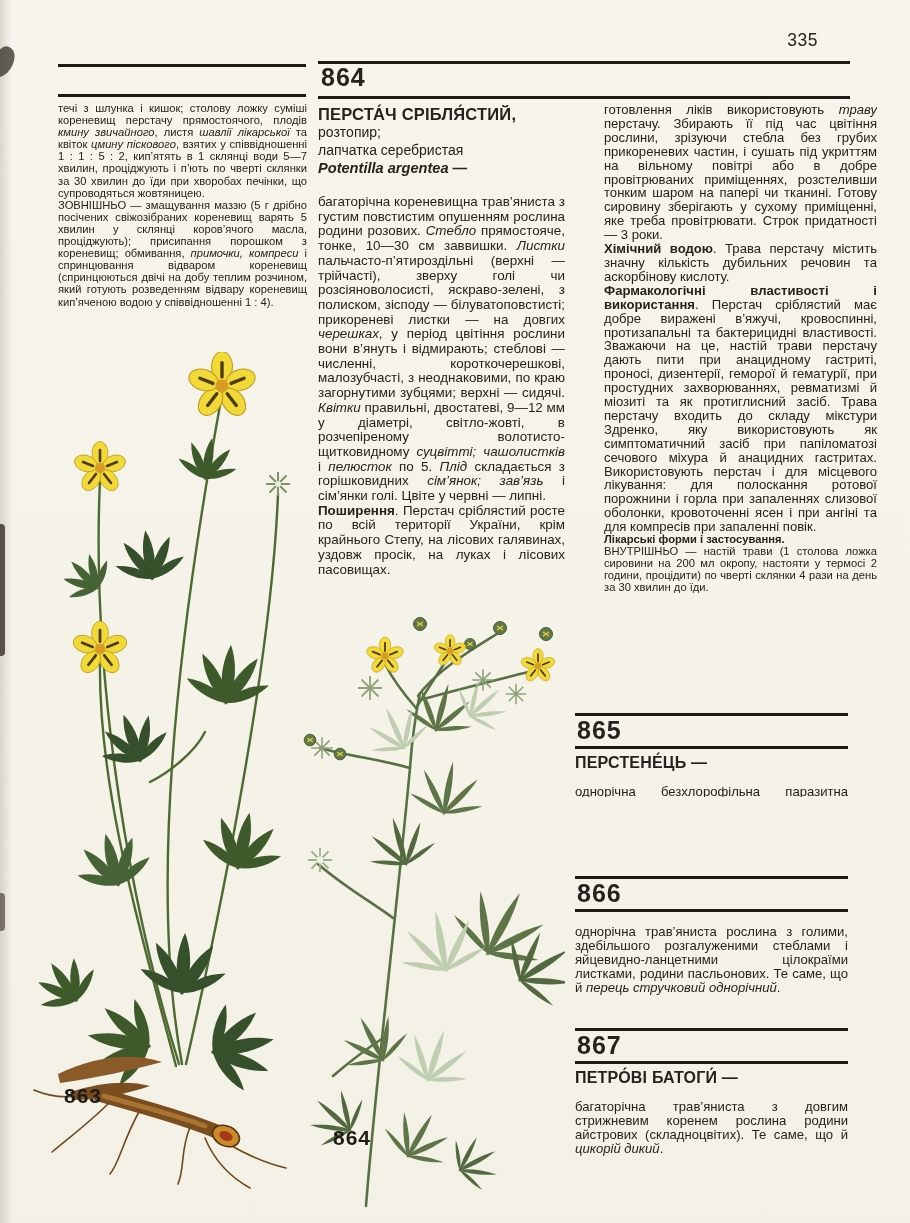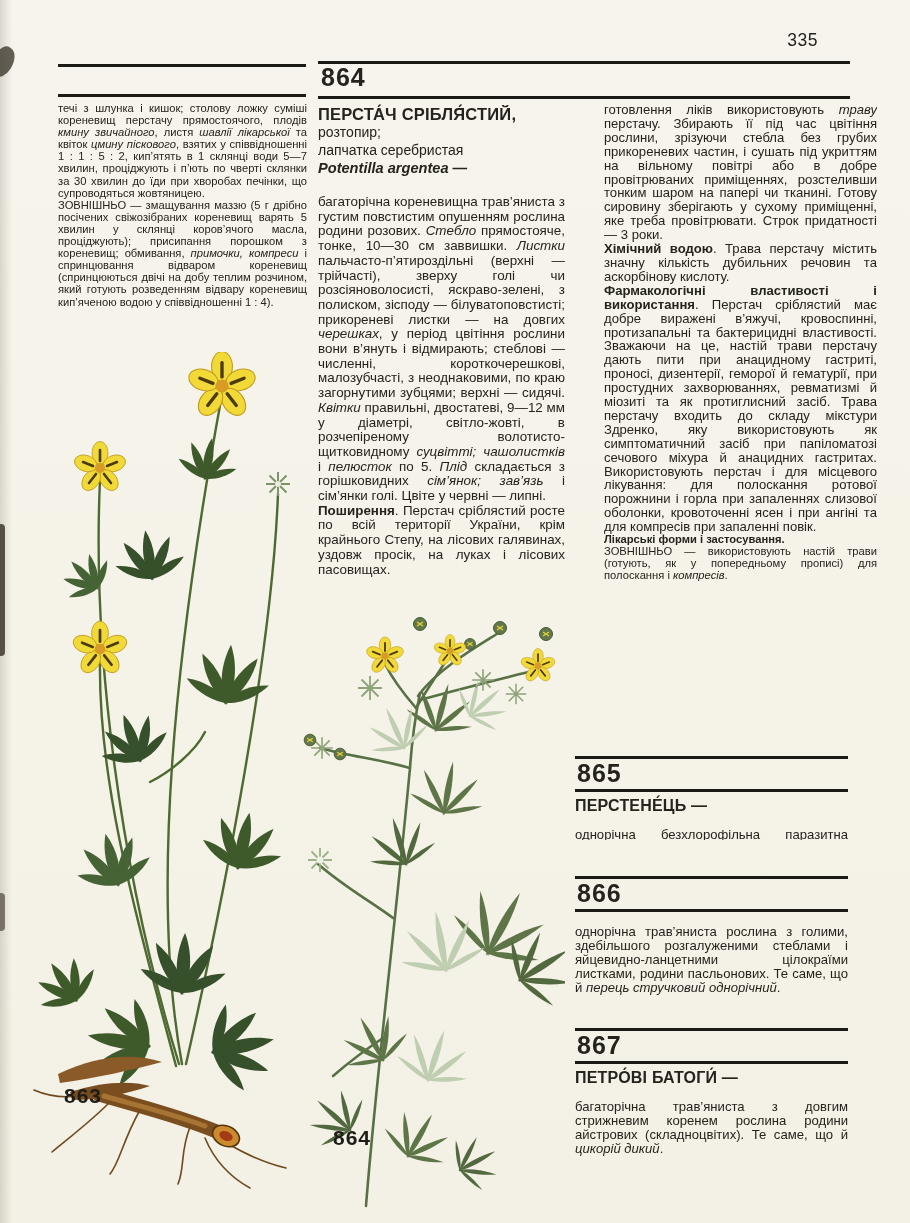--- a/index.html
+++ b/index.html
@@ -76,25 +76,25 @@
     <p><span class="s-b">Поширення</span><span>. Перстач сріблястий росте по всій території України, крім крайнього Степу, на лісових галявинах, уздовж просік, на луках і лісових пасовищах.</span></p>
 
   </div>
 
   <div class="col" id="right-col">
     <p><span>готовлення ліків використовують </span><span class="s-i">траву</span><span> перстачу. Збирають її під час цвітіння рослини, зрізуючи стебла без грубих прикореневих частин, і сушать під укриттям на вільному повітрі або в добре провітрюваних приміщеннях, розстеливши тонким шаром на папері чи тканині. Готову сировину зберігають у сухому приміщенні, яке треба провітрювати. Строк придатності — 3 роки.</span></p>
     <p><span class="s-b">Хімічний водою</span><span>. Трава перстачу містить значну кількість дубильних речовин та аскорбінову кислоту.</span></p>
     <p><span class="s-b">Фармакологічні властивості і використання</span><span>. Перстач сріблястий має добре виражені в’яжучі, кровоспинні, протизапальні та бактерицидні властивості. Зважаючи на це, настій трави перстачу дають пити при анацидному гастриті, проносі, дизентерії, геморої й гематурії, при простудних захворюваннях, ревматизмі й міозиті та як протиглисний засіб. Трава перстачу входить до складу мікстури Здренко, яку використовують як симптоматичний засіб при папіломатозі сечового міхура й анацидних гастритах. Використовують перстач і для місцевого лікування: для полоскання ротової порожнини і горла при запаленнях слизової оболонки, кровоточенні ясен і при ангіні та для компресів при запаленні повік.</span></p>
     <div class="smallprint">
       <div class="sp-title">Лікарські форми і застосування.</div>
-      <p><span>ЗОВНІШНЬО — використовують настій трави (готують, як у попередньому прописі) для полоскання і </span><span class="s-i">компресів</span><span>.</span></p>
+      <p><span>ВНУТРІШНЬО — настій трави (1 столова ложка сировини на 200 мл окропу, настояти у термосі 2 години, процідити) по чверті склянки 4 рази на день за 30 хвилин до їди.</span></p>
     </div>
   </div>
 
-  <div class="sec" style="top:756px;height:84px;overflow:hidden;">
+  <div class="sec" style="top:713px;height:84px;overflow:hidden;">
     <div class="sec-rule"></div>
     <div class="sec-num">865</div>
     <div class="sec-rule"></div>
     <div class="entry-title">ПЕРСТЕНЕ́ЦЬ —</div>
     <p><span>однорічна безхлорофільна паразитна рослина родини повитицевих. Те саме, що й </span><span class="s-i">повитиця європейська</span><span>.</span></p>
   </div>
 
   <div class="sec" style="top:876px;height:150px;overflow:hidden;">
     <div class="sec-rule"></div>
     <div class="sec-num">866</div>

